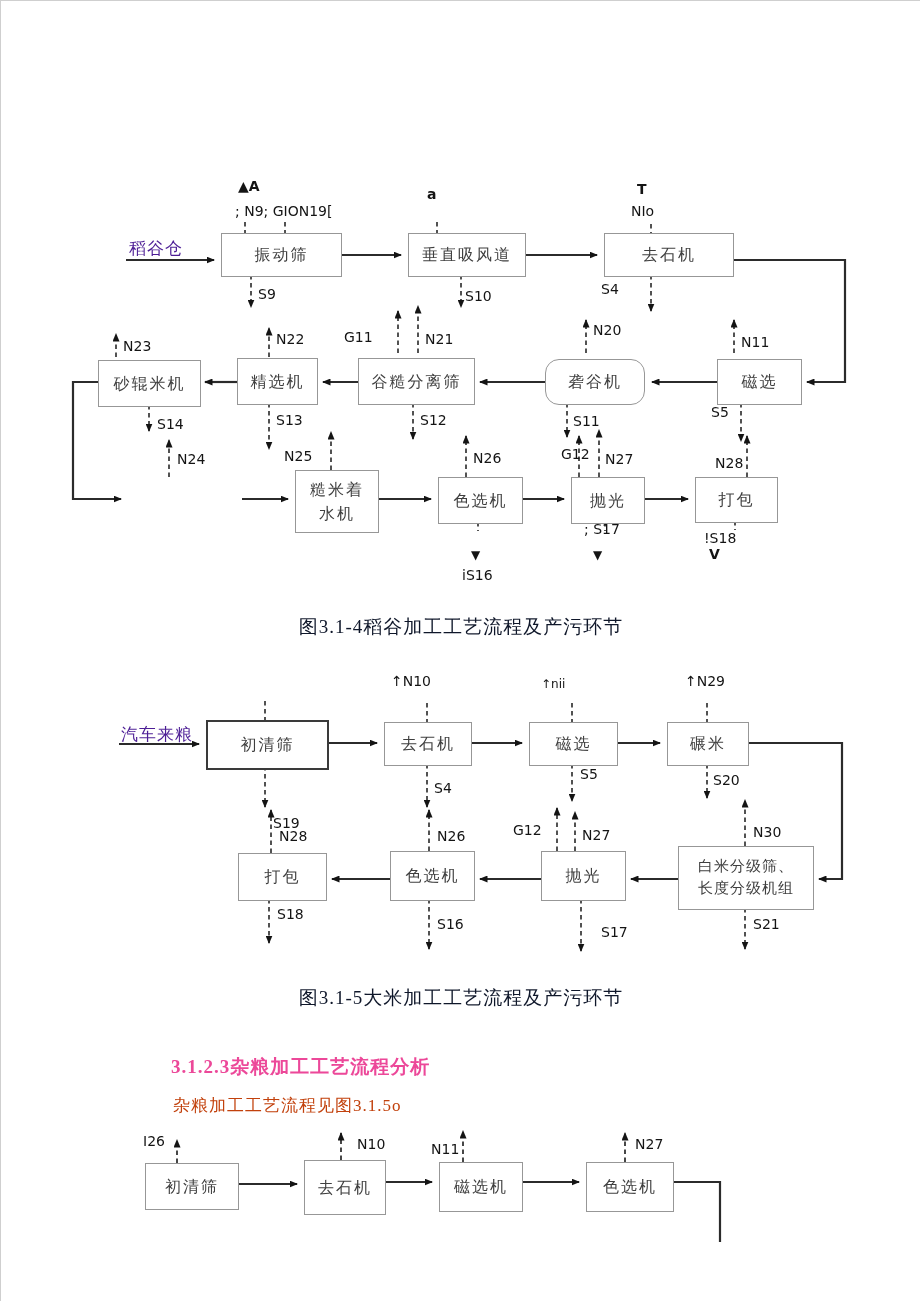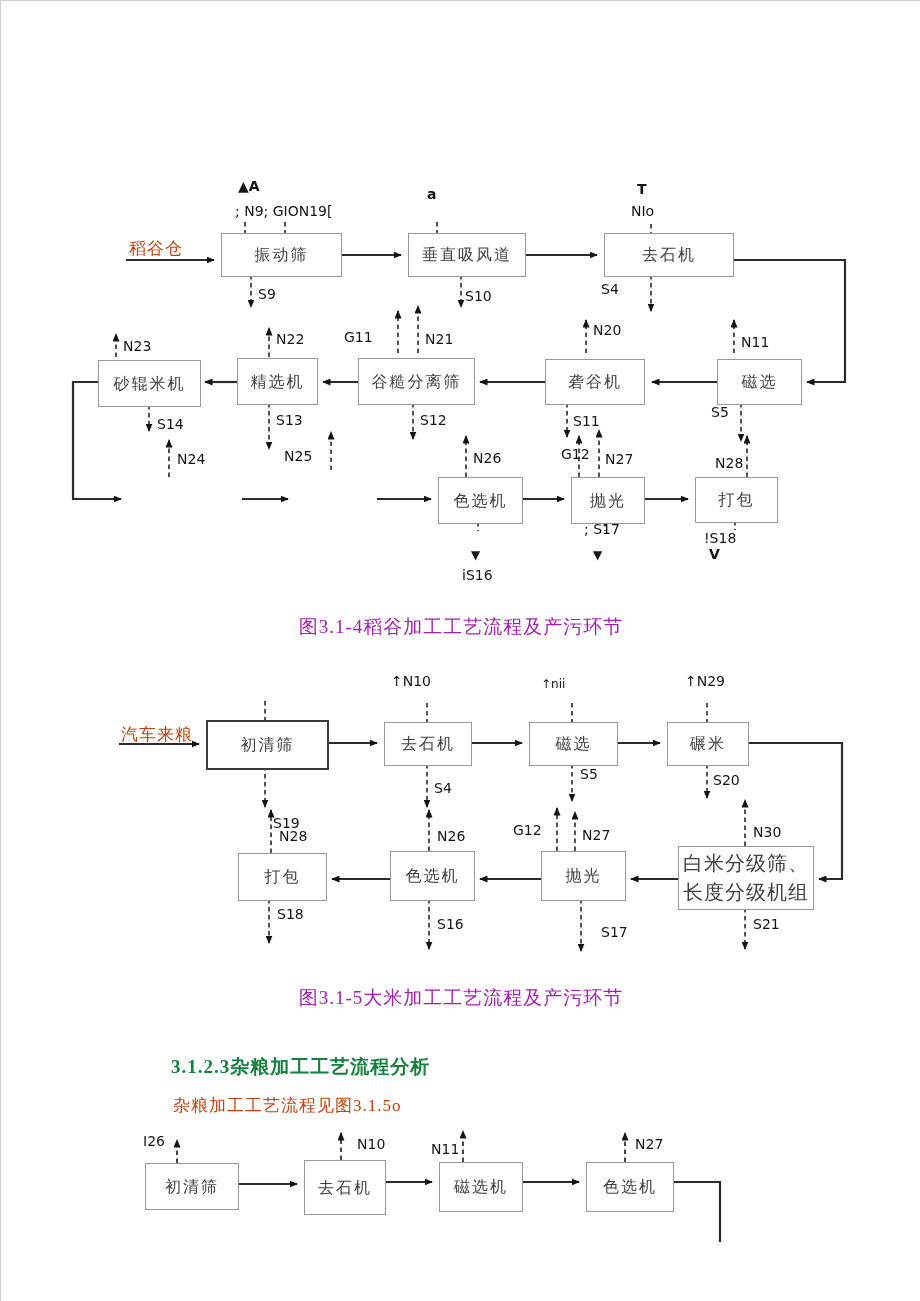--- a/index.html
+++ b/index.html
@@ -8,25 +8,25 @@
         font-family:"Liberation Serif",serif;}
   .box{position:absolute;border:1.5px solid #979797;background:#fff;color:#3f3f3f;
        display:flex;align-items:center;justify-content:center;text-align:center;
        font-size:16px;letter-spacing:2px;line-height:1.45;white-space:pre-line;
        font-family:"Liberation Serif",serif;}
   .box.bold{border:2px solid #3a3a3a;}
   .lbl{position:absolute;font-family:"DejaVu Sans",sans-serif;font-size:14px;
        color:#141414;white-space:nowrap;line-height:1;}
   .lbl.sm{font-size:12px;}
   .zh{position:absolute;font-family:"Liberation Serif",serif;font-size:17px;
-      color:#c2410c;letter-spacing:1px;white-space:nowrap;}
+      color:#4c1d95;letter-spacing:1px;white-space:nowrap;}
   .cap{position:absolute;left:0;width:920px;text-align:center;
-       font-family:"Liberation Serif",serif;font-size:19px;color:#a21caf;letter-spacing:1px;}
+       font-family:"Liberation Serif",serif;font-size:19px;color:#0f172a;letter-spacing:1px;}
   .h3{position:absolute;font-family:"Liberation Serif",serif;font-weight:bold;
-      font-size:19px;color:#15803d;letter-spacing:1px;white-space:nowrap;}
+      font-size:19px;color:#ec4899;letter-spacing:1px;white-space:nowrap;}
   .para{position:absolute;font-family:"Liberation Serif",serif;font-size:17px;
         color:#c2410c;letter-spacing:1px;white-space:nowrap;}
   svg{position:absolute;left:0;top:0;pointer-events:none;}
 </style>
 </head>
 <body>
 
 <div id="page">
 
   <svg width="920" height="1301" viewBox="0 0 920 1301">
@@ -132,24 +132,26 @@
         <path d="M624,1161 L624,1132"></path>
     </g>
   </svg>
 
   <div class="zh" style="left:128px;top:236px;">稻谷仓</div>
 
   <div class="box" style="left:407px;top:232px;width:116px;height:42px;">垂直吸风道</div>
   <div class="box" style="left:220px;top:232px;width:119px;height:42px;">振动筛</div>
   <div class="box" style="left:603px;top:232px;width:128px;height:42px;">去石机</div>
   <div class="box" style="left:716px;top:358px;width:83px;height:44px;">磁选</div>
-  <div class="box" style="left:544px;top:358px;width:98px;height:44px;">砻谷机</div>
+  <div class="box" style="left:544px;top:358px;width:98px;height:44px;border-radius:14px;">砻谷机</div>
   <div class="box" style="left:357px;top:357px;width:115px;height:45px;">谷糙分离筛</div>
   <div class="box" style="left:236px;top:357px;width:79px;height:45px;">精选机</div>
   <div class="box" style="left:97px;top:359px;width:101px;height:45px;">砂辊米机</div>
+  <div class="box" style="left:294px;top:469px;width:82px;height:61px;">糙米着
+水机</div>
   <div class="box" style="left:437px;top:476px;width:83px;height:45px;">色选机</div>
   <div class="box" style="left:570px;top:476px;width:72px;height:45px;">抛光</div>
   <div class="box" style="left:694px;top:476px;width:81px;height:44px;">打包</div>
 
   <div class="lbl" style="left:237px;top:178px;font-weight:bold;">▲A</div>
   <div class="lbl" style="left:234px;top:203px;">; N9;  GION19[</div>
   <div class="lbl" style="left:426px;top:186px;font-weight:bold;">a</div>
   <div class="lbl" style="left:636px;top:181px;font-weight:bold;">T</div>
   <div class="lbl" style="left:630px;top:203px;">NIo</div>
 
@@ -198,21 +200,21 @@
   <div class="box" style="left:666px;top:721px;width:80px;height:42px;">碾米</div>
 
   <div class="lbl" style="left:272px;top:776px;margin-top:39px;">S19</div>
   <div class="lbl" style="left:433px;top:780px;">S4</div>
   <div class="lbl" style="left:579px;top:766px;">S5</div>
   <div class="lbl" style="left:712px;top:772px;">S20</div>
 
   <div class="box" style="left:237px;top:852px;width:87px;height:46px;">打包</div>
   <div class="box" style="left:389px;top:850px;width:83px;height:48px;">色选机</div>
   <div class="box" style="left:540px;top:850px;width:83px;height:48px;">抛光</div>
-  <div class="box" style="left:677px;top:845px;width:134px;height:62px;font-size:20px;letter-spacing:1px;">白米分级筛、
+  <div class="box" style="left:677px;top:845px;width:134px;height:62px;font-size:15px;letter-spacing:1px;">白米分级筛、
 长度分级机组</div>
 
   <div class="lbl" style="left:278px;top:828px;">N28</div>
   <div class="lbl" style="left:436px;top:828px;">N26</div>
   <div class="lbl" style="left:512px;top:822px;">G12</div>
   <div class="lbl" style="left:581px;top:827px;">N27</div>
   <div class="lbl" style="left:752px;top:824px;">N30</div>
 
   <div class="lbl" style="left:276px;top:906px;">S18</div>
   <div class="lbl" style="left:436px;top:916px;">S16</div>

